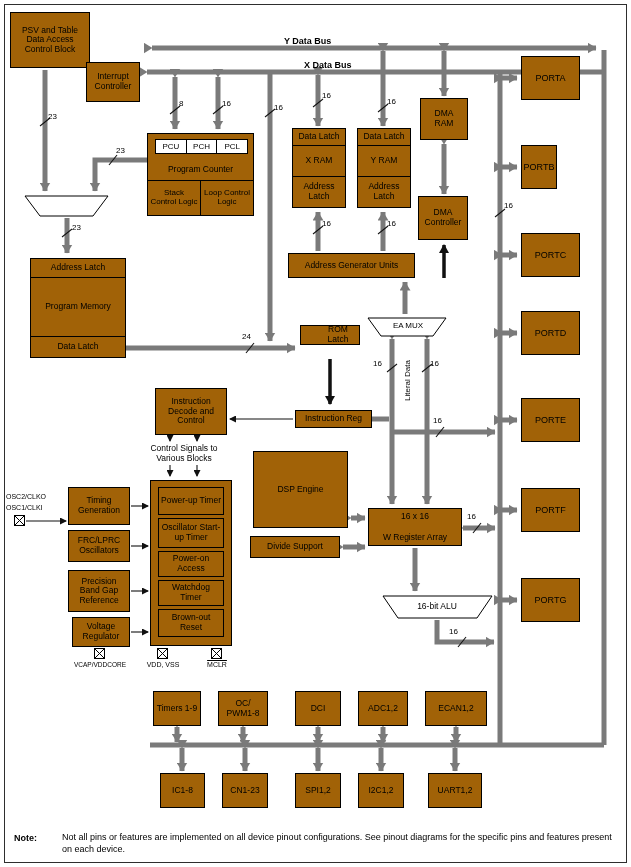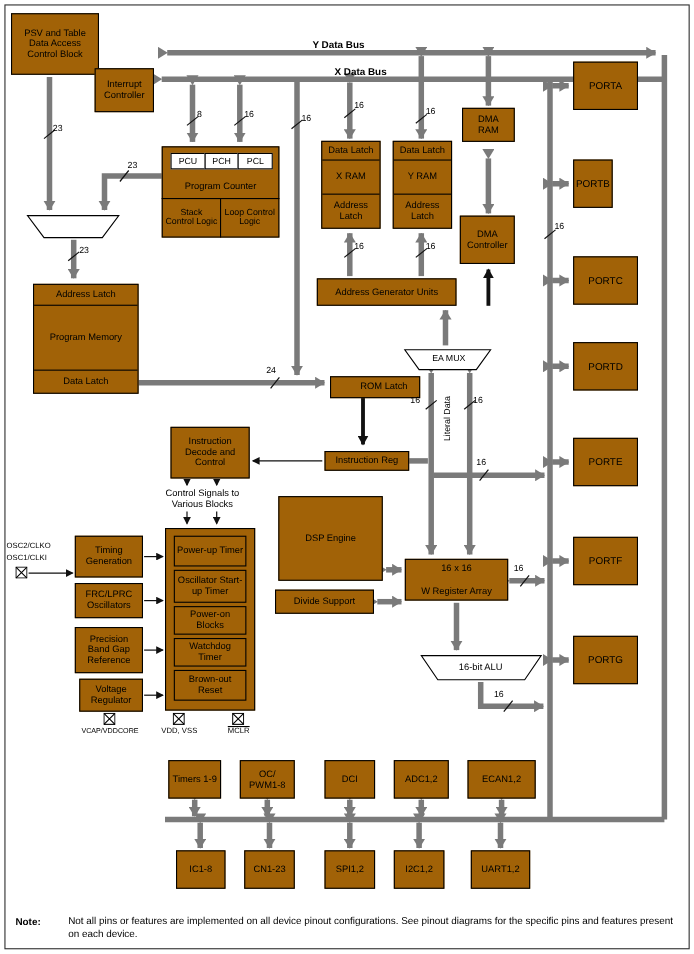--- a/index.html
+++ b/index.html
@@ -172,54 +172,54 @@
   <div class="vcell" style="height:16px;">Data Latch</div>
   <div class="vcell" style="flex:1;">X RAM</div>
   <div class="vcell" style="height:30px;">Address Latch</div>
 </div>
 <div class="box vstack" style="left:357px;top:128px;width:54px;height:80px;">
   <div class="vcell" style="height:16px;">Data Latch</div>
   <div class="vcell" style="flex:1;">Y RAM</div>
   <div class="vcell" style="height:30px;">Address Latch</div>
 </div>
 
-<div class="box" style="left:420px;top:98px;width:48px;height:31px;padding:6px 8px;">DMA RAM</div>
+<div class="box" style="left:420px;top:98px;width:48px;height:42px;padding:6px 8px;">DMA RAM</div>
 <div class="box" style="left:418px;top:196px;width:50px;height:44px;">DMA Controller</div>
 
 <div class="box" style="left:288px;top:253px;width:127px;height:25px;">Address Generator Units</div>
 <div class="box noborder" style="left:372px;top:320px;width:72px;height:12px;font-size:8px;">EA MUX</div>
 
 <div class="box vstack" style="left:30px;top:258px;width:96px;height:100px;">
   <div class="vcell" style="height:18px;">Address Latch</div>
   <div class="vcell" style="flex:1;">Program Memory</div>
   <div class="vcell" style="height:20px;">Data Latch</div>
 </div>
 
-<div class="box" style="left:300px;top:342px;width:82px;height:20px;padding-left:18px;">ROM Latch</div>
+<div class="box" style="left:300px;top:325px;width:60px;height:20px;padding-left:18px;">ROM Latch</div>
 <div class="box" style="left:155px;top:388px;width:72px;height:47px;">Instruction Decode and Control</div>
 <div class="box" style="left:295px;top:410px;width:77px;height:18px;">Instruction Reg</div>
 <div class="box noborder" style="left:149px;top:443px;width:70px;height:22px;">Control Signals to Various Blocks</div>
 
 <div class="box" style="left:253px;top:451px;width:95px;height:77px;">DSP Engine</div>
 <div class="box" style="left:250px;top:536px;width:90px;height:22px;">Divide Support</div>
 <div class="box" style="left:368px;top:508px;width:94px;height:38px;flex-direction:column;gap:11px;">
   <span style="display:block;">16 x 16</span>
   <span style="display:block;">W Register Array</span>
 </div>
 <div class="box noborder" style="left:392px;top:601px;width:90px;height:12px;">16-bit ALU</div>
 
 <div class="box" style="left:68px;top:487px;width:62px;height:38px;">Timing Generation</div>
 <div class="box" style="left:68px;top:530px;width:62px;height:32px;">FRC/LPRC Oscillators</div>
 <div class="box" style="left:68px;top:570px;width:62px;height:42px;">Precision Band Gap Reference</div>
 <div class="box" style="left:72px;top:617px;width:58px;height:30px;">Voltage Regulator</div>
 
 <div class="box" style="left:150px;top:480px;width:82px;height:166px;"></div>
 <div class="box" style="left:158px;top:487px;width:66px;height:28px;">Power-up Timer</div>
 <div class="box" style="left:158px;top:518px;width:66px;height:30px;">Oscillator Start-up Timer</div>
-<div class="box" style="left:158px;top:551px;width:66px;height:26px;">Power-on Blocks</div>
+<div class="box" style="left:158px;top:551px;width:66px;height:26px;">Power-on Access</div>
 <div class="box" style="left:158px;top:580px;width:66px;height:26px;">Watchdog Timer</div>
 <div class="box" style="left:158px;top:609px;width:66px;height:28px;">Brown-out Reset</div>
 
 <span class="pinlbl" style="left:6px;top:493px;">OSC2/CLKO</span>
 <span class="pinlbl" style="left:6px;top:504px;">OSC1/CLKI</span>
 <svg class="pin-icon" style="left:14px;top:515px;" width="11" height="11">
   <rect x="0.5" y="0.5" width="10" height="10" fill="#fff" stroke="#000"></rect>
     <path d="M0.5,0.5 L10.5,10.5 M10.5,0.5 L0.5,10.5" stroke="#000" stroke-width="1"></path>
 </svg>
 

